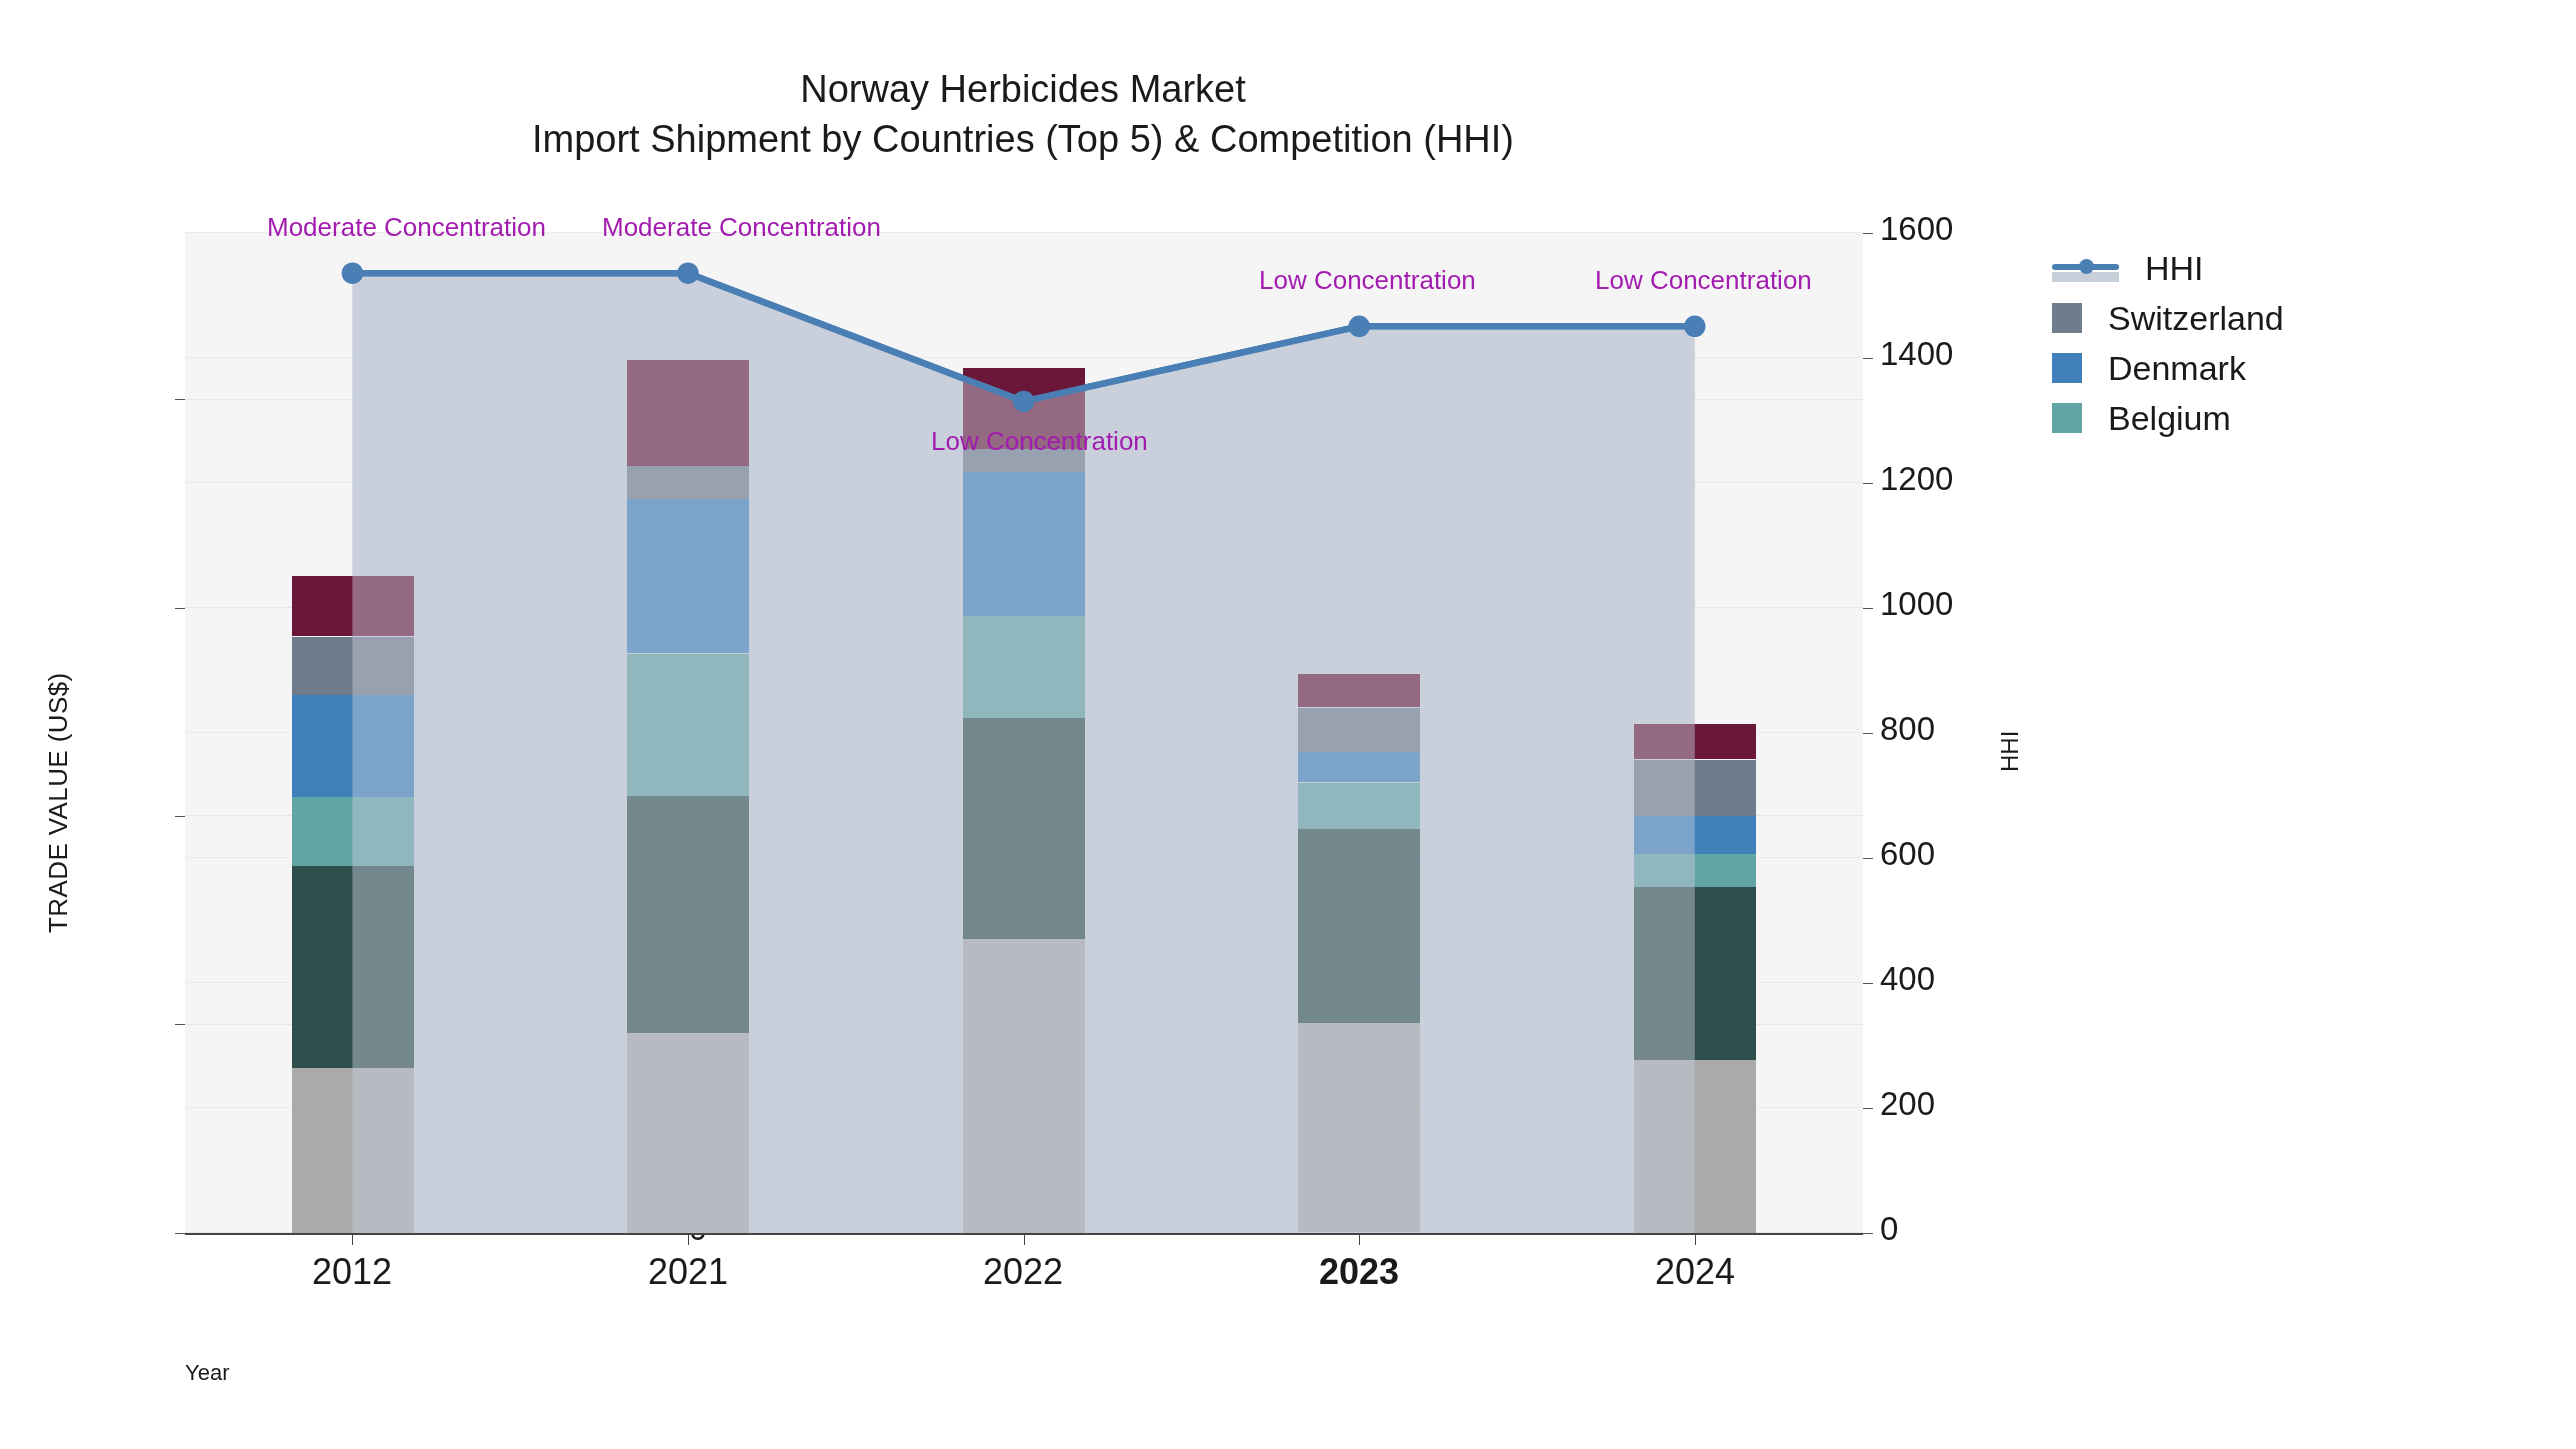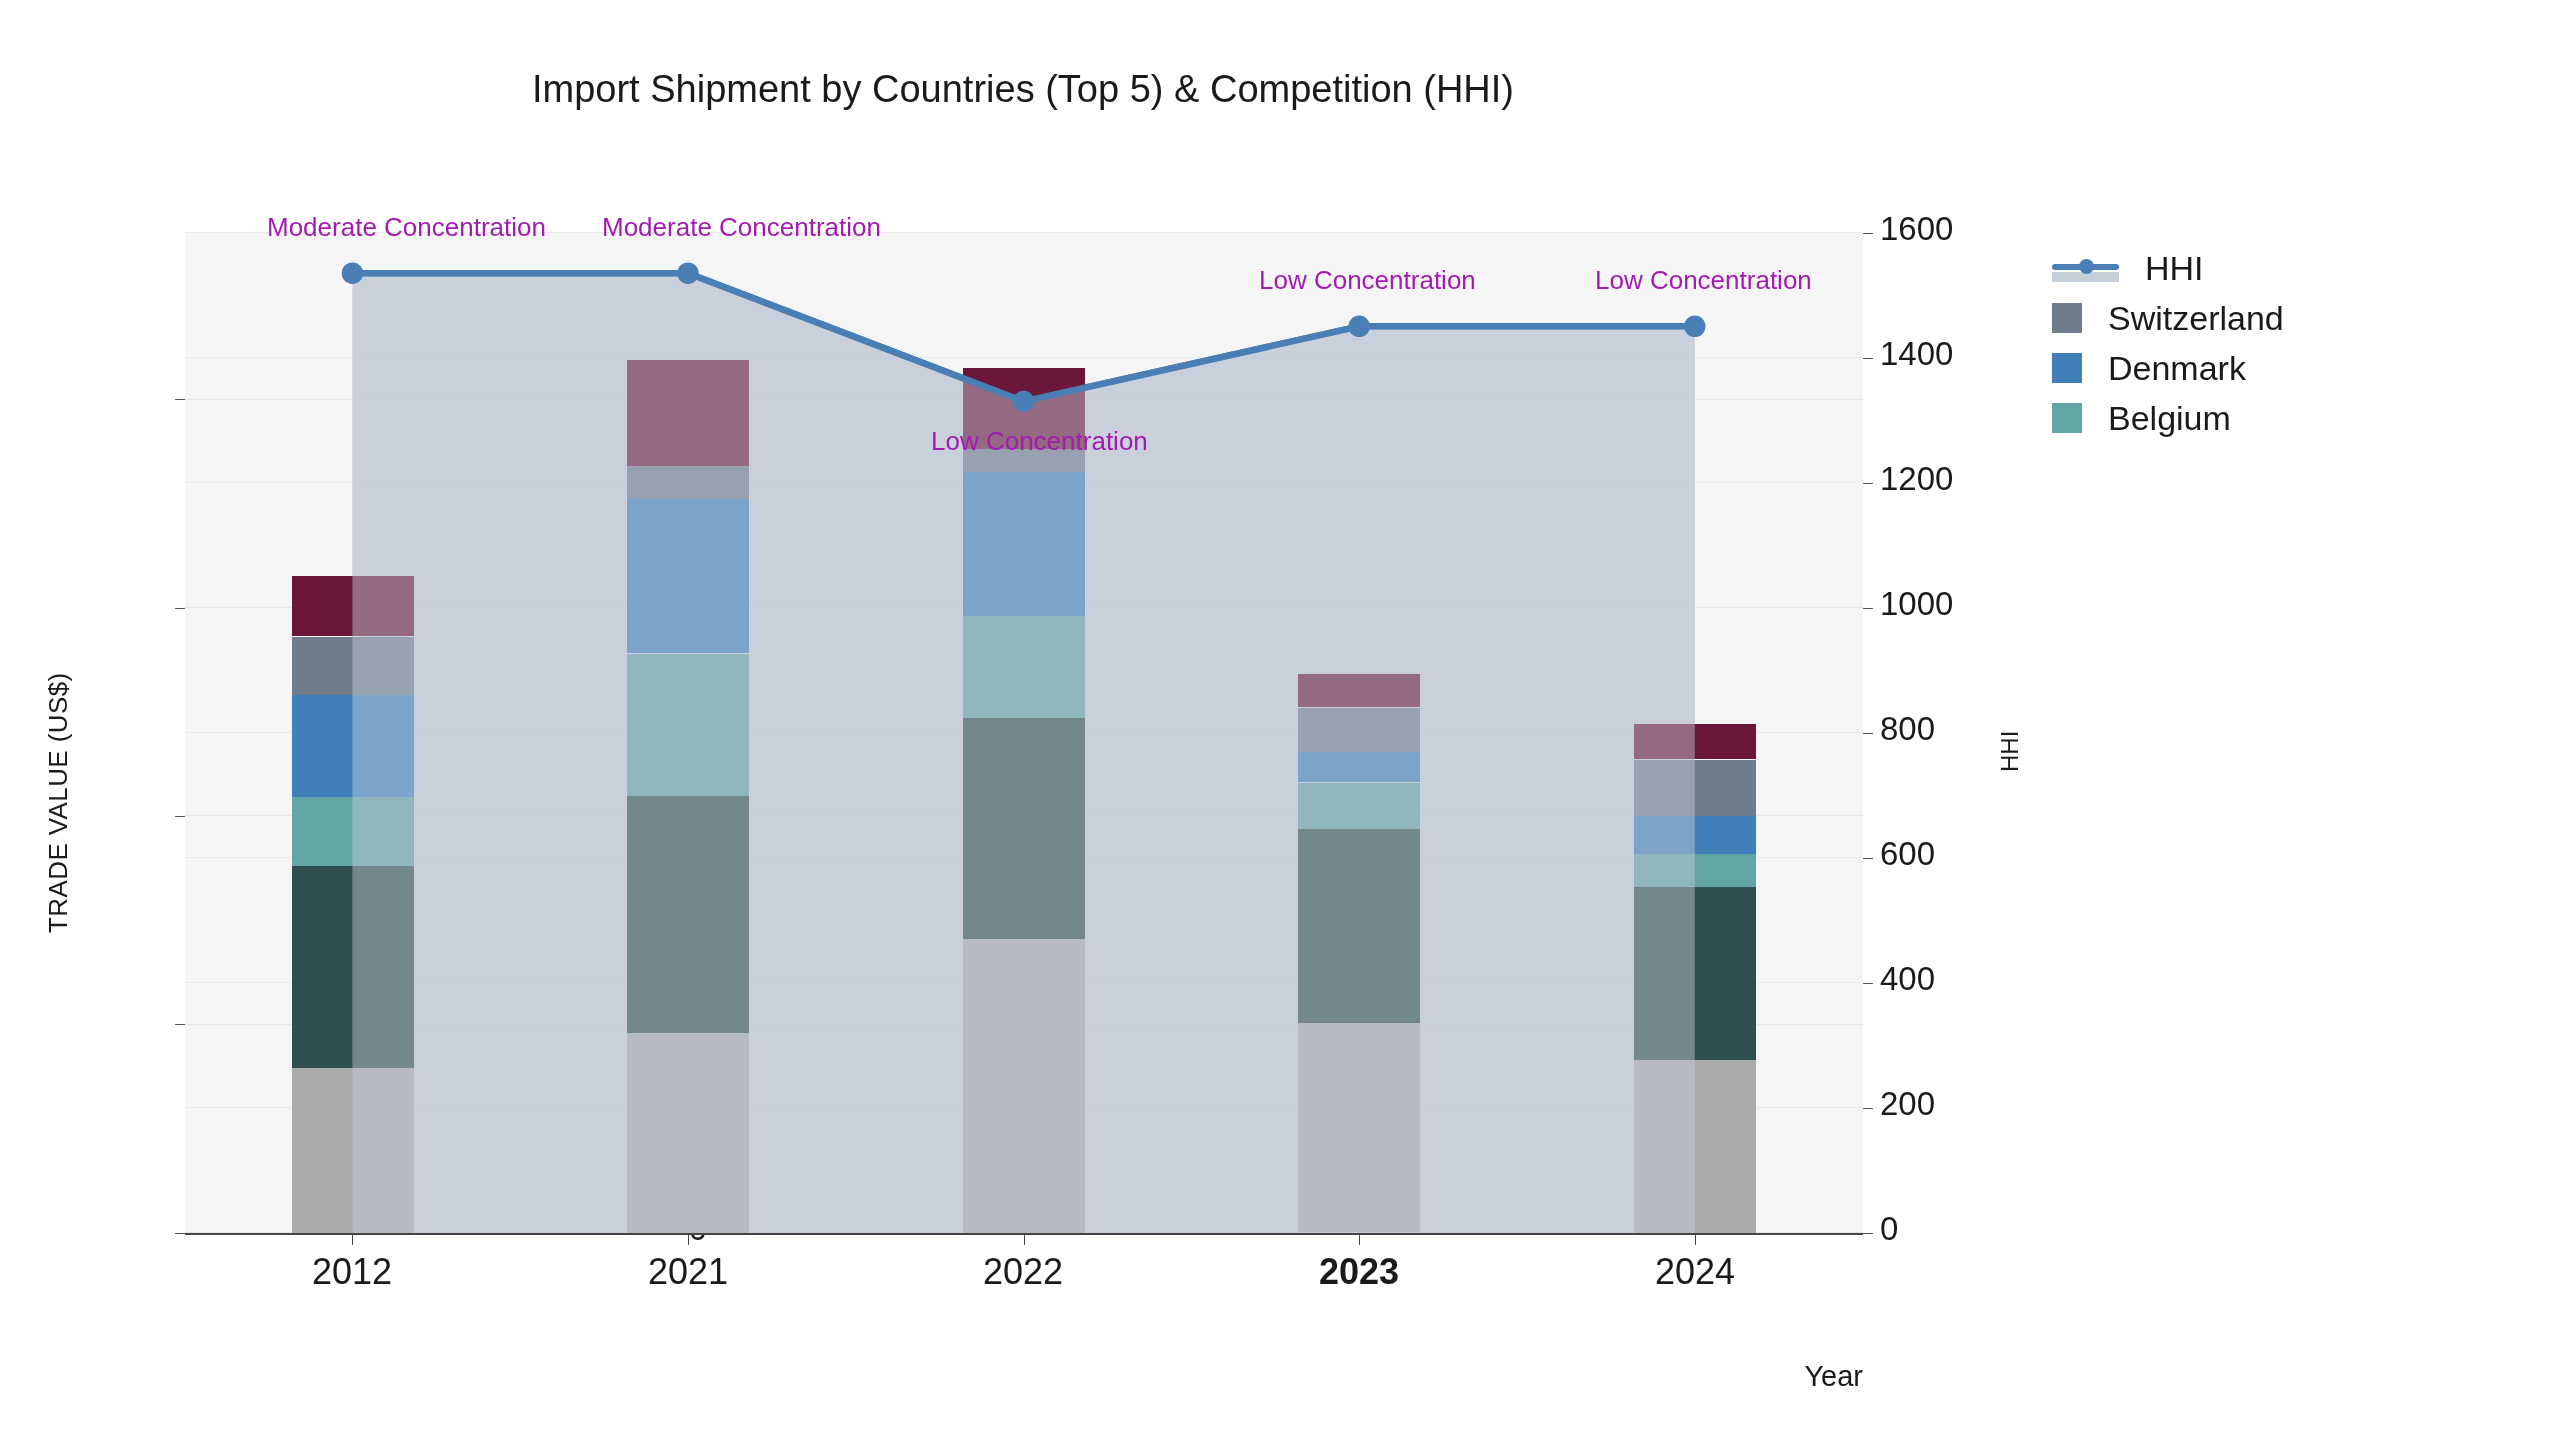--- a/index.html
+++ b/index.html
@@ -56,22 +56,22 @@
     font-size:33px;color:#1a1a1a;white-space:nowrap;
   }
   .ytick-mark-l{position:absolute;left:175px;width:10px;height:1.4px;background:#555;}
   .ytick-mark-r{position:absolute;left:1863px;width:10px;height:1.4px;background:#555;}
 
   .xtick-label{
     position:absolute;top:1251px;text-align:center;
     font-size:36px;color:#1a1a1a;
   }
   .xaxis-title{
-    position:absolute;top:1360px;left:185px;width:1678px;text-align:right;
-    font-size:29px;color:#1a1a1a;
+    position:absolute;top:1360px;left:185px;width:1678px;text-align:left;
+    font-size:22px;color:#1a1a1a;
   }
 
   
   .bar-seg{position:absolute;}
 
   
   .hhi-svg{position:absolute;left:0;top:0;width:2576px;height:1449px;pointer-events:none;}
 
   .annot{
     position:absolute;font-size:26px;color:#a21caf;white-space:nowrap;
@@ -102,20 +102,21 @@
   .legend-label{
     font-size:34px;color:#1a1a1a;white-space:nowrap;line-height:1;
   }
 </style>
 </head>
 <body>
 
 <div id="root">
 
   <div class="title">
+    <span>Norway Herbicides Market</span>
     <span class="l2">Import Shipment by Countries (Top 5) &amp; Competition (HHI)</span>
   </div>
 
   <div class="plot-bg"></div>
 
   <div id="gridlayer">
       <div class="gridline" style="left: 185px; width: 1678px; top: 1232px; position: absolute;"></div>
       <div class="gridline" style="left: 185px; width: 1678px; top: 1107px; position: absolute;"></div>
       <div class="gridline" style="left: 185px; width: 1678px; top: 982px; position: absolute;"></div>
       <div class="gridline" style="left: 185px; width: 1678px; top: 857px; position: absolute;"></div>

